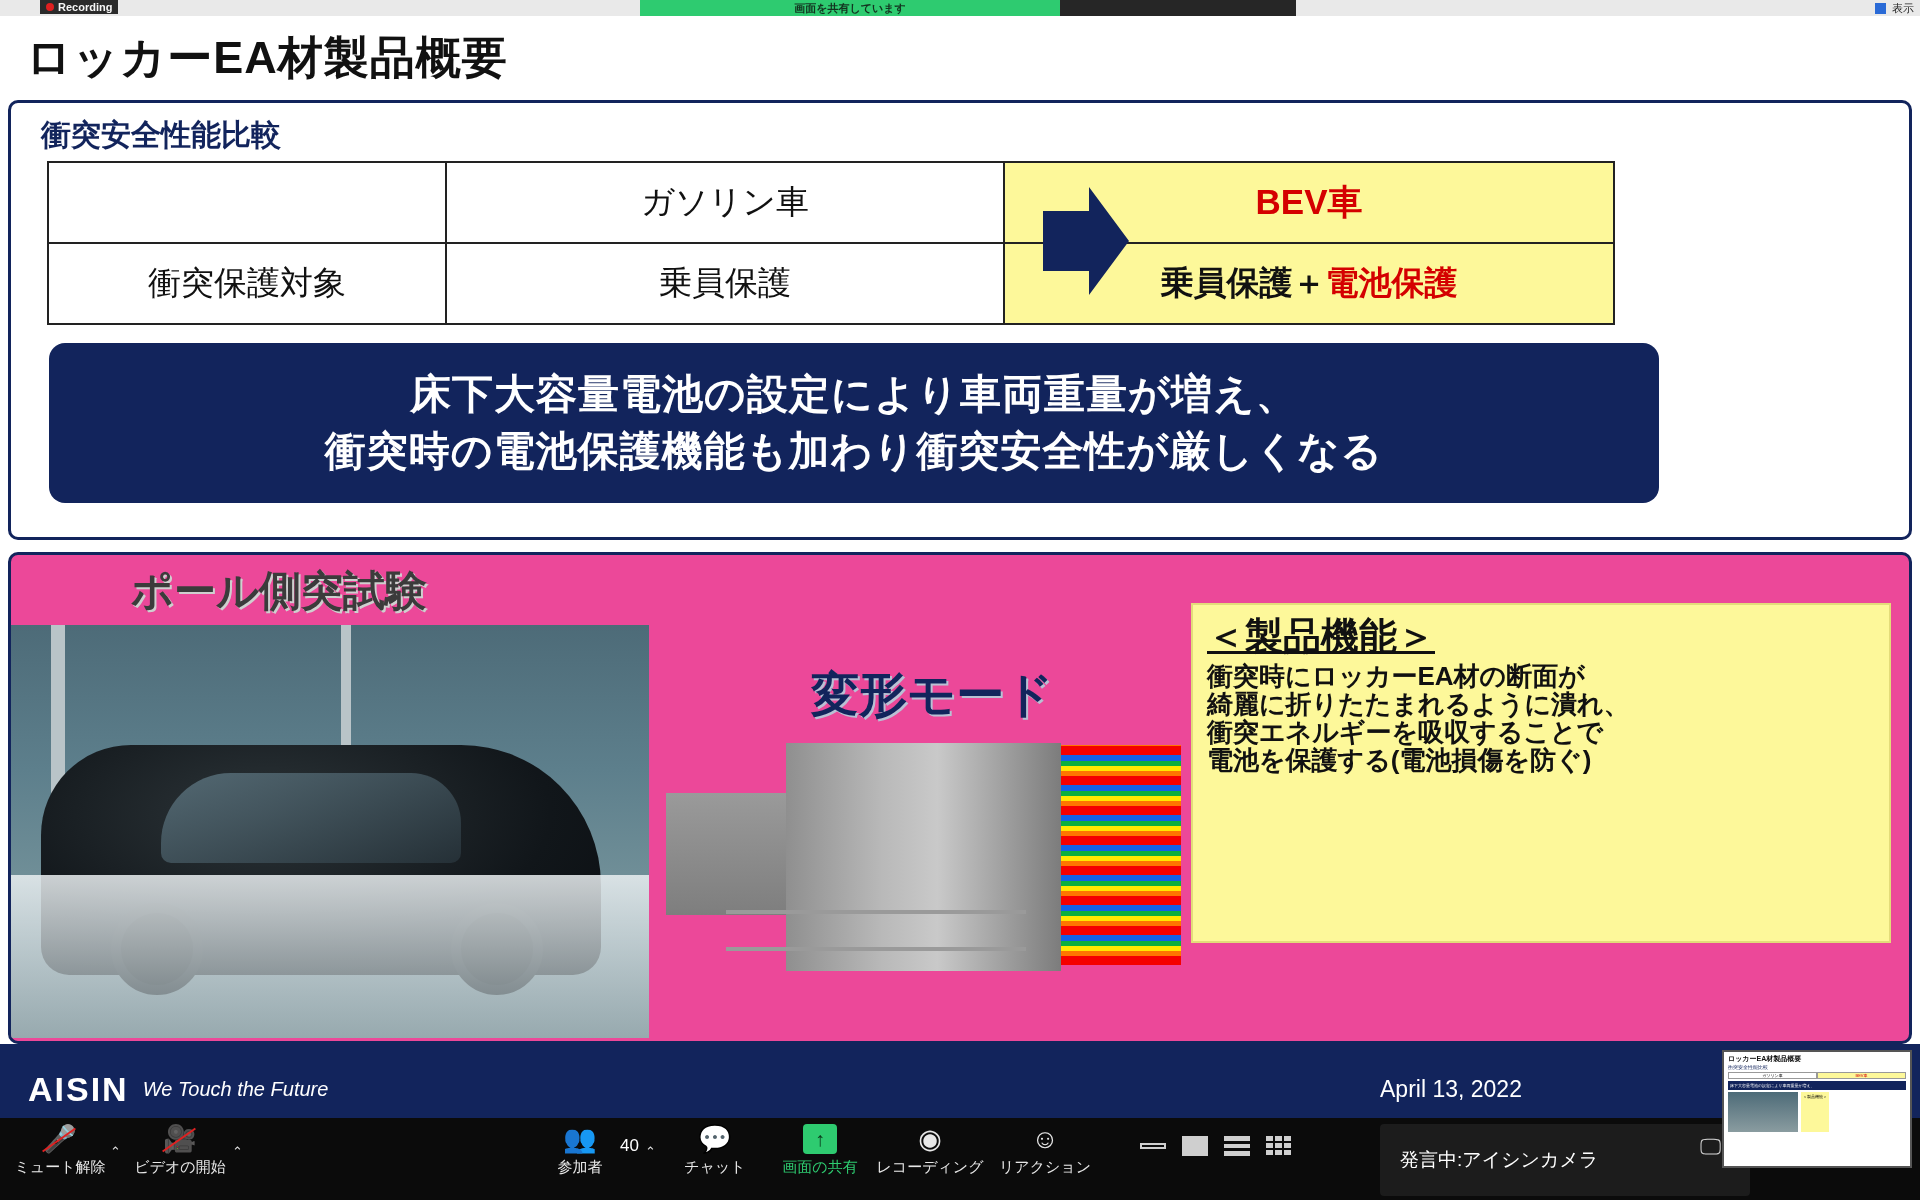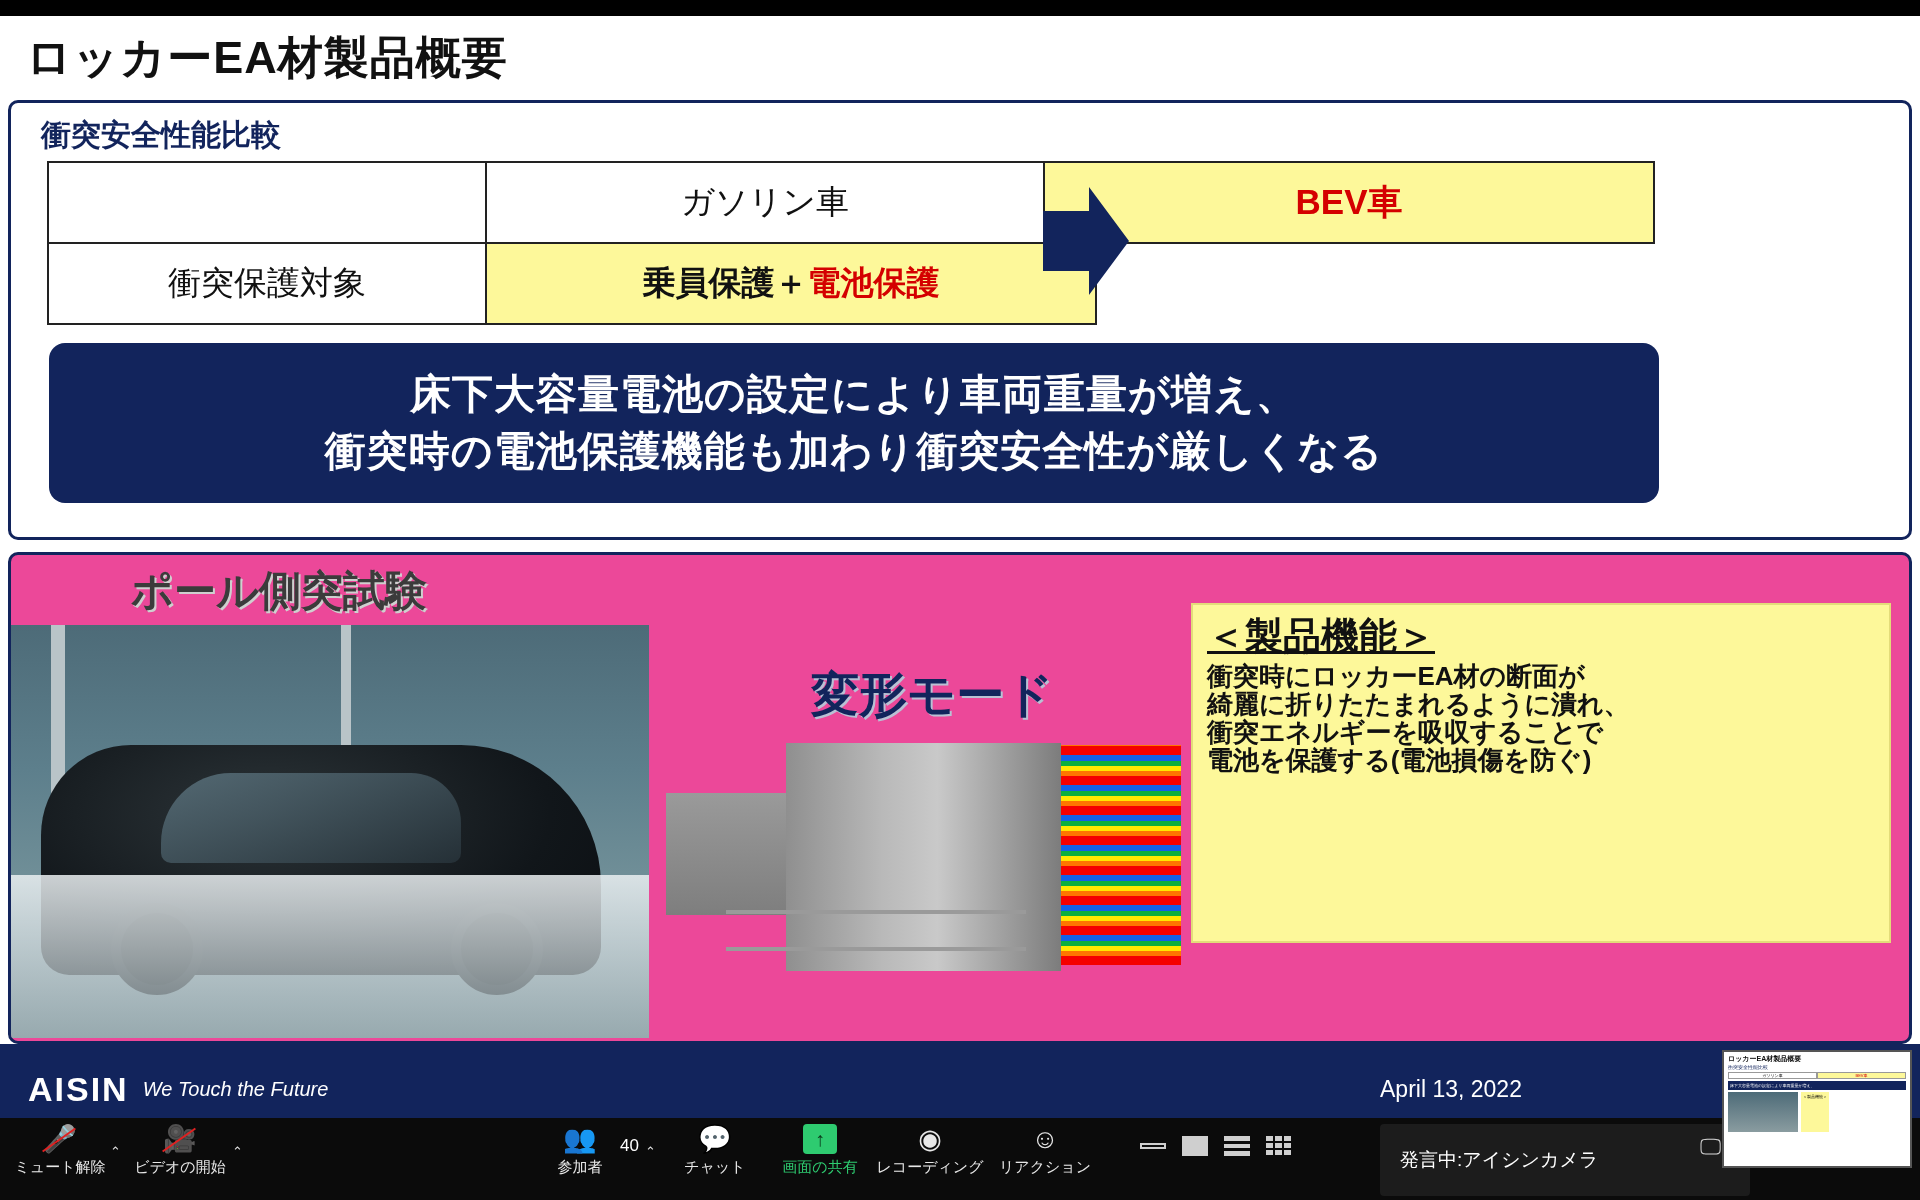--- a/index.html
+++ b/index.html
@@ -61,21 +61,21 @@
   
   .cmp {
     position: absolute; left: 38px; top: 60px; width: 1610px; height: 163px;
   }
   .cmp-row { display: flex; height: 81px; }
   .cmp-cell {
     border: 2px solid #222; margin-left: -2px; margin-top: -2px;
     display: flex; align-items: center; justify-content: center;
     font-size: 33px; color: #111;
   }
-  .c1 { width: 440px; }
+  .c1 { width: 400px; }
   .c2 { width: 560px; }
   .c3 { width: 612px; background: #fdf89a; border-color:#222; }
   .c3 .hl { color: #d40000; font-weight: bold; }
   .bev { font-size: 35px; font-weight: bold; color: #d40000; }
   .prot { font-size: 33px; font-weight: bold; color: #111; font-family: Liberation Serif, serif; }
 
   
   .arrow {
     position: absolute; left: 1032px; top: 78px; width: 86px; height: 120px; z-index: 5;
   }
@@ -215,38 +215,53 @@
   .strike::after {
     content:""; position: absolute; left: -4px; top: 50%; width: 40px; height: 2px;
     background: #e02020; transform: rotate(-35deg);
   }
 </style>
 </head>
 <body>
 
 <div id="root">
 
+  <div class="topbar">
+    <div class="rec-pill">
+      <span class="rec-dot"></span>
+      <span>Recording</span>
+    </div>
+    <div class="green-bar">
+      <span>画面を共有しています</span>
+    </div>
+    <div class="dark-bar"></div>
+    <div class="right-label">
+      <span class="blue-sq"></span>
+      <span>表示</span>
+    </div>
+  </div>
 
   <div class="slide">
 
     <div class="slide-title">ロッカーEA材製品概要</div>
 
     <div class="panel-top">
       <div class="sub-head">衝突安全性能比較</div>
 
       <div class="cmp">
         <div class="cmp-row">
           <div class="cmp-cell c1"></div>
           <div class="cmp-cell c2">ガソリン車</div>
           <div class="cmp-cell c3">
             <span class="bev">BEV車</span>
           </div>
         </div>
         <div class="cmp-row">
           <div class="cmp-cell c1">衝突保護対象</div>
+          <div class="cmp-cell c2">乗員保護</div>
           <div class="cmp-cell c3">
             <span class="prot">乗員保護＋</span>
             <span class="prot hl">電池保護</span>
           </div>
         </div>
       </div>
 
       <svg class="arrow" viewBox="0 0 86 120">
         <polygon points="0,30 46,30 46,6 86,60 46,114 46,90 0,90" fill="#12245c"></polygon>
       </svg>

